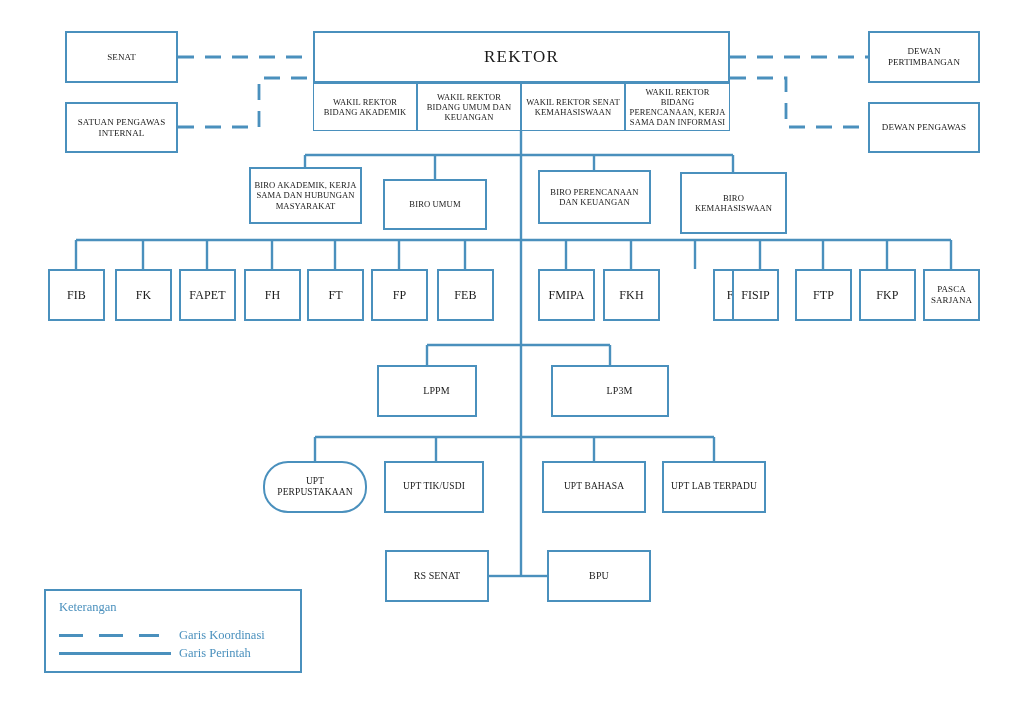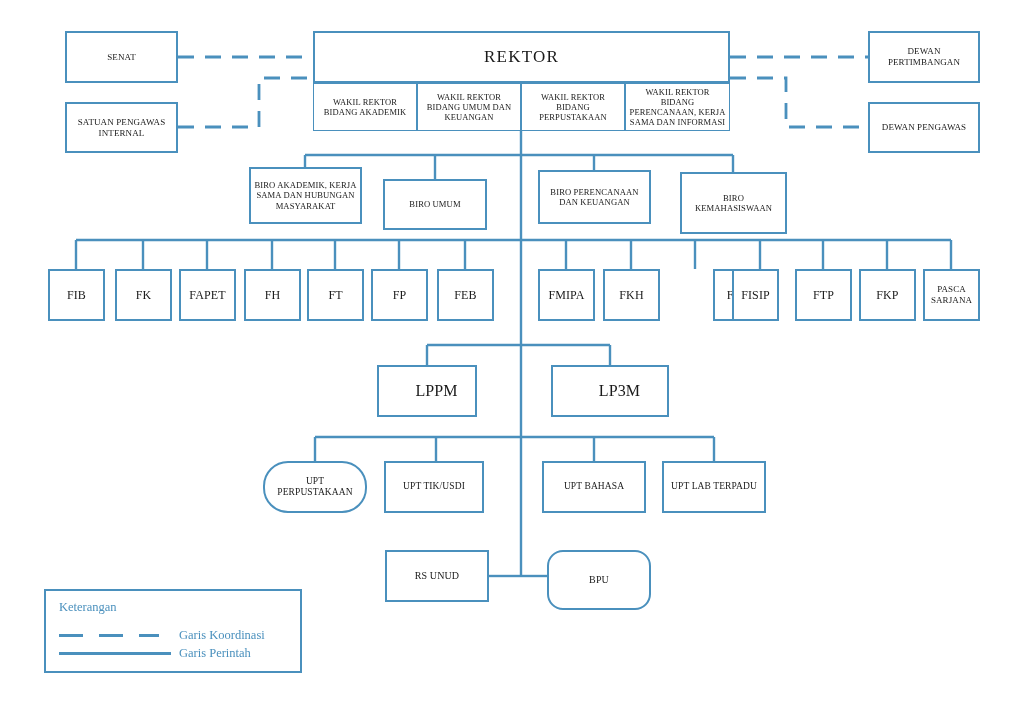--- a/index.html
+++ b/index.html
@@ -41,21 +41,21 @@
     letter-spacing: 0.1px;
     padding: 1px 3px;
   }
   .node span { display: block; width: 100%; }
   .n-rektor { font-size: 17px; letter-spacing: 1.2px; }
   .n-wr { font-size: 8.5px; border-width: 1.6px; }
   .n-side { font-size: 9px; }
   .n-biro { font-size: 8.6px; }
   .n-fak { font-size: 12px; }
   .n-fak-sm { font-size: 9px; }
-  .n-lemb { font-size: 16px; padding-left: 22px; }
+  .n-lemb { font-size: 10px; padding-left: 22px; }
   .n-upt { font-size: 9.5px; }
   .n-bot { font-size: 10px; }
 
   #legend-box {
     position: absolute;
     left: 44px;
     top: 589px;
     width: 258px;
     height: 84px;
     box-sizing: border-box;
@@ -149,21 +149,21 @@
     <span>REKTOR</span>
   </div>
 
   <div class="node n-wr" style="left:417px;top:83px;width:104px;height:48px;">
     <span>WAKIL REKTOR BIDANG UMUM DAN KEUANGAN</span>
   </div>
   <div class="node n-wr" style="left:313px;top:83px;width:104px;height:48px;">
     <span>WAKIL REKTOR BIDANG AKADEMIK</span>
   </div>
   <div class="node n-wr" style="left:521px;top:83px;width:104px;height:48px;">
-    <span>WAKIL REKTOR BIDANG PERPUSTAKAAN</span>
+    <span>WAKIL REKTOR SENAT KEMAHASISWAAN</span>
   </div>
   <div class="node n-wr" style="left:625px;top:83px;width:105px;height:48px;">
     <span>WAKIL REKTOR BIDANG PERENCANAAN, KERJA SAMA DAN INFORMASI</span>
   </div>
 
   <div class="node n-side" style="left:65px;top:31px;width:113px;height:52px;">
     <span>SENAT</span>
   </div>
   <div class="node n-side" style="left:65px;top:102px;width:113px;height:51px;">
     <span>SATUAN PENGAWAS INTERNAL</span>
@@ -246,23 +246,23 @@
     <span>UPT TIK/USDI</span>
   </div>
   <div class="node n-upt" style="left:542px;top:461px;width:104px;height:52px;">
     <span>UPT BAHASA</span>
   </div>
   <div class="node n-upt" style="left:662px;top:461px;width:104px;height:52px;">
     <span>UPT LAB TERPADU</span>
   </div>
 
   <div class="node n-bot" style="left:385px;top:550px;width:104px;height:52px;">
-    <span>RS UNUD</span>
-  </div>
-  <div class="node n-bot" style="left:547px;top:550px;width:104px;height:60px;border-radius:16px;">
+    <span>RS SENAT</span>
+  </div>
+  <div class="node n-bot" style="left:547px;top:550px;width:104px;height:52px;">
     <span>BPU</span>
   </div>
 
   <div id="legend-box">
     <div id="legend-title">Keterangan</div>
     <div class="legend-row r1">
       <span class="legend-swatch dashed"></span>
       <span class="legend-label">Garis Koordinasi</span>
     </div>
     <div class="legend-row r2">

